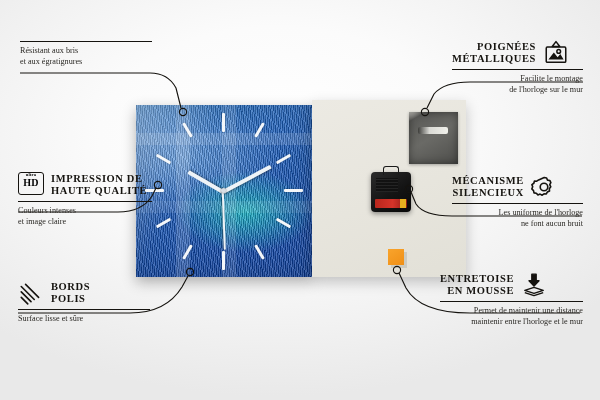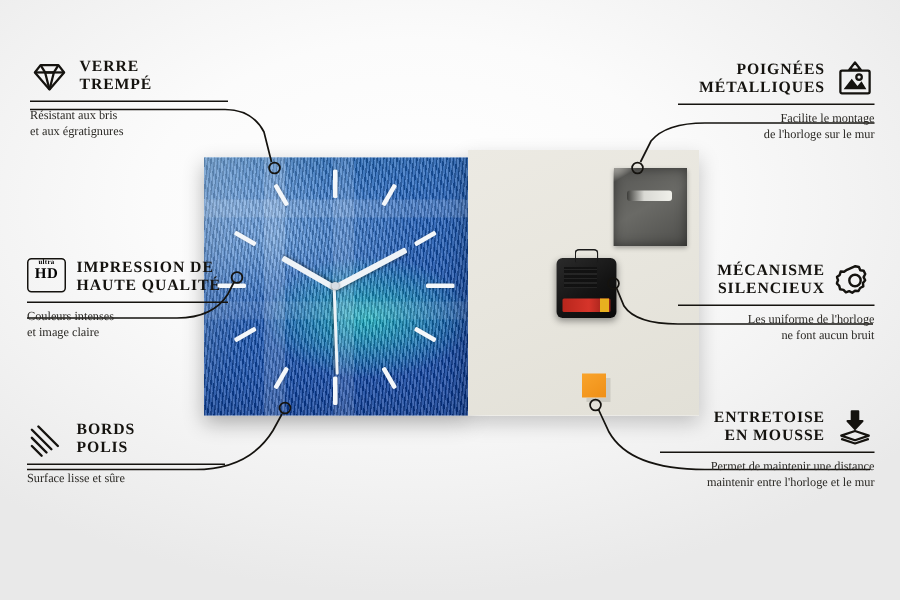--- a/index.html
+++ b/index.html
@@ -85,21 +85,21 @@
   }
   #foam-spacer {
     position: absolute; left: 388px; top: 249px; width: 16px; height: 16px;
     background: linear-gradient(145deg, #f9a42c 0%, #ef8f16 100%);
     box-shadow: 3px 3px 0 rgba(0,0,0,0.10);
   }
 
   
   .callout { position: absolute; }
   .callout .head { display: flex; align-items: center; gap: 7px; }
-  .callout.right .head { justify-content: flex-end; }
+  .callout.right .head { }
   .title {
     font-size: 10.5px; font-weight: bold; letter-spacing: .6px;
     color: #15130f; line-height: 1.18; text-transform: uppercase;
   }
   .callout.right .title { text-align: right; }
   .rule { height: 1.15px; background: #15130f; margin: 3px 0 3.5px; }
   .desc { font-size: 8.2px; color: #2a2824; line-height: 1.33; }
   .callout.right .desc { text-align: right; }
   .ico { flex: 0 0 auto; width: 26px; height: 26px; display: block; }
   .ico svg { display: block; width: 26px; height: 26px; }
@@ -173,37 +173,20 @@
     <circle cx="425" cy="112" r="3.6"></circle>
 
     <path d="M582,216 H452 Q424,216 416,204 L411,192"></path>
     <circle cx="409" cy="189" r="3.6"></circle>
 
     <path d="M580,313 H470 Q420,313 406,288 L399,273"></path>
     <circle cx="397" cy="270" r="3.6"></circle>
   </svg>
 
   <div class="callout left" style="left:20px; top:38px; width:132px;">
-    <div class="head">
-      <span class="ico">
-        <svg viewBox="0 0 24 24">
-            <g fill="none" stroke="#15130f" stroke-width="1.4" stroke-linejoin="round">
-          <path d="M3 9.5 L6.5 5 H17.5 L21 9.5 L12 20 Z"></path>
-          <path d="M3 9.5 H21"></path>
-              <path d="M6.5 5 L9.3 9.5 L12 20"></path>
-              <path d="M17.5 5 L14.7 9.5 L12 20"></path>
-          <path d="M9.3 9.5 H14.7"></path>
-        </g>
-          </svg>
-      </span>
-      <span class="title">
-        <span>VERRE</span><br>
-        <span>TREMPÉ</span>
-      </span>
-    </div>
     <div class="rule"></div>
     <div class="desc">
       <span>Résistant aux bris</span><br>
       <span>et aux égratignures</span>
     </div>
   </div>
 
   <div class="callout left" style="left:18px; top:172px; width:134px;">
     <div class="head">
       <span class="ico">

